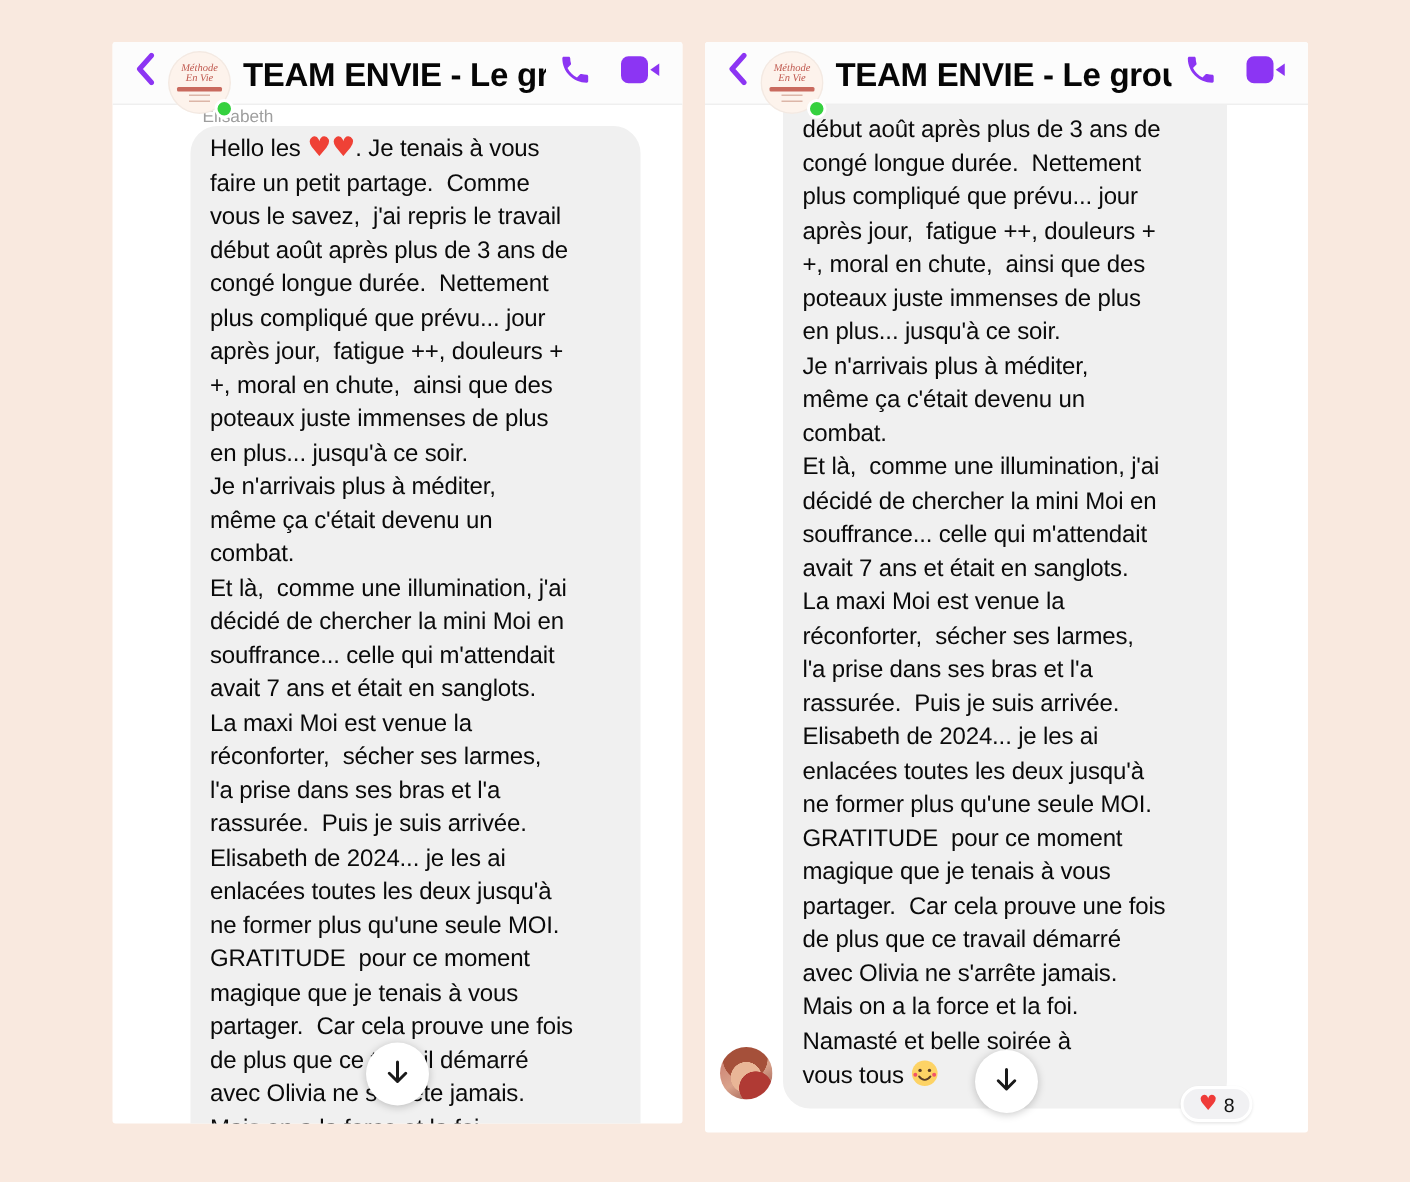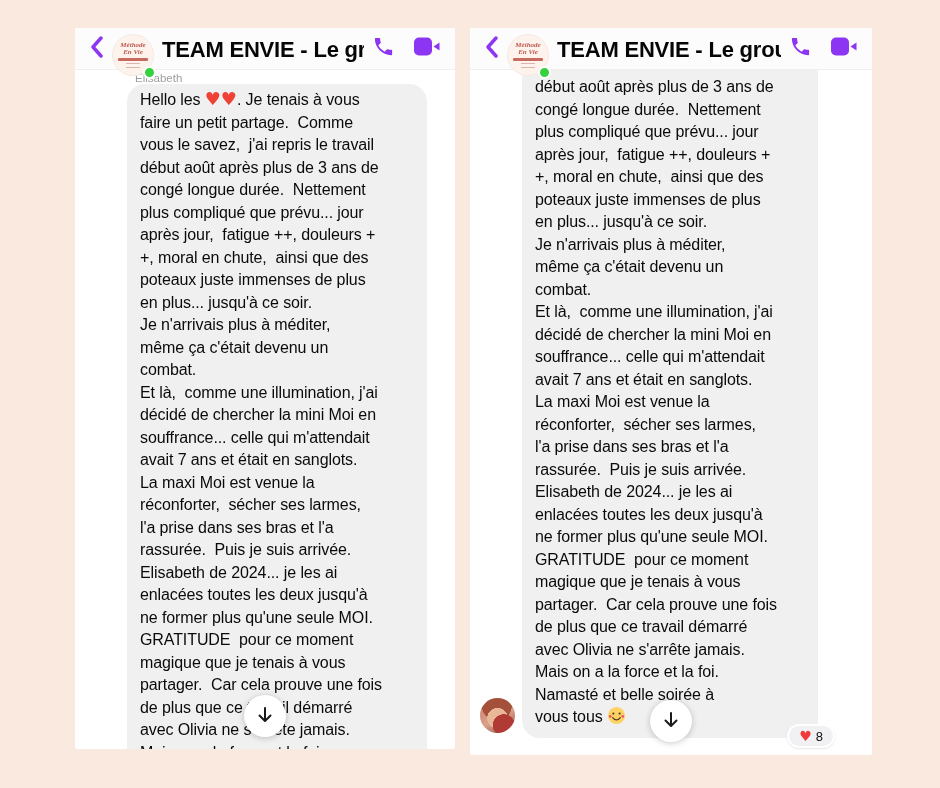--- a/index.html
+++ b/index.html
@@ -11,21 +11,21 @@
   .panel.right { left:470px; width:402px; height:727px; }
 
   .chat-header { position:absolute; top:0; left:0; right:0; height:42px;
     display:flex; align-items:center; padding:0 10px 0 9px;
     background:#fcfcfc; border-bottom:1px solid rgba(0,0,0,0.05); z-index:6; }
   .back-btn { width:24px; height:30px; display:flex; align-items:center; justify-content:center; flex:0 0 auto; }
   .avatar-wrap { position:relative; width:42px; height:42px; margin:12px 8px 0 4px; flex:0 0 auto; z-index:7; }
   .logo-avatar { width:42px; height:42px; border-radius:50%; background:#fdf3ec;
     display:flex; flex-direction:column; align-items:center; justify-content:center; overflow:hidden;
     box-shadow:inset 0 0 0 1px rgba(0,0,0,0.04); }
-  .logo-line { font-family:"Liberation Serif", serif; font-style:italic; font-weight:bold;
+  .logo-line { font-family:"Liberation Serif", serif; font-style:italic; font-weight:normal;
     color:#c05a50; font-size:7px; line-height:7px; white-space:nowrap; }
   .logo-banner { width:30px; height:3px; background:#c96a5e; border-radius:1px; margin:2px 0 2px; }
   .logo-sub { width:14px; height:5px; border-top:1px solid #dcb6a8; border-bottom:1px solid #dcb6a8; }
   .online-dot { position:absolute; right:-2px; bottom:-3px; width:13px; height:13px;
     background:#35d13f; border:2px solid #ffffff; border-radius:50%; }
   .chat-title { font-weight:bold; font-size:22px; color:#060606; letter-spacing:-0.2px;
     white-space:nowrap; overflow:hidden; margin-top:2px; flex:1 1 auto; }
   .header-actions { display:flex; align-items:center; gap:18px; margin-left:8px; padding-right:4px; flex:0 0 auto; }
   .icon-btn { display:flex; align-items:center; justify-content:center; }
 

